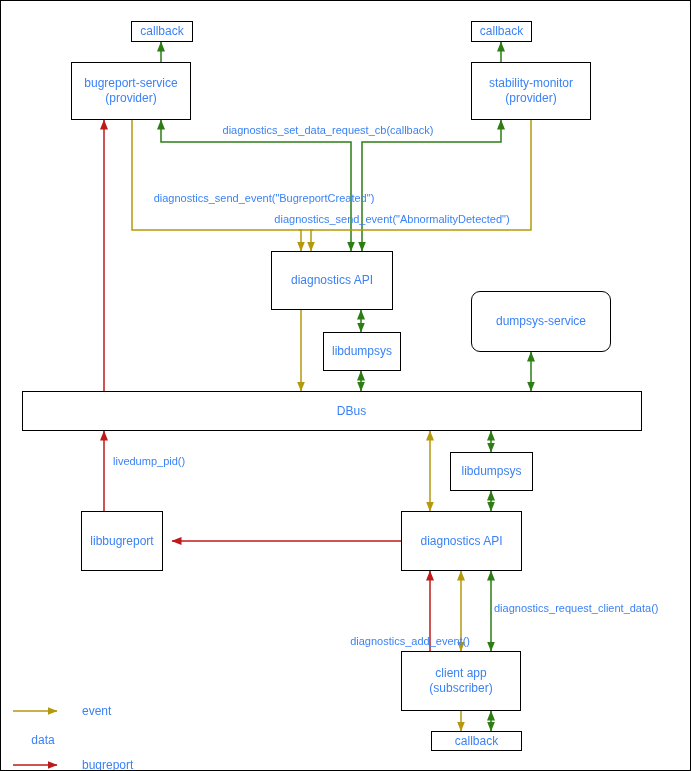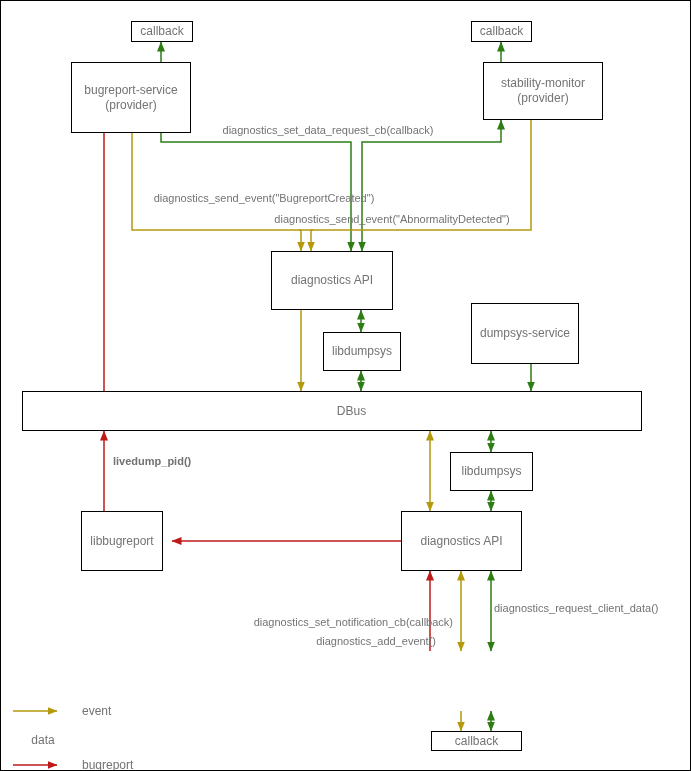--- a/index.html
+++ b/index.html
@@ -4,21 +4,21 @@
 <style>
   html, body { margin: 0; padding: 0; background: #fff; }
   #stage {
     position: relative;
     width: 691px;
     height: 771px;
     box-sizing: border-box;
     border: 1px solid #000;
     background: var(--background, #fff);
     font-family: "Liberation Sans", sans-serif;
-    color: #737373;
+    color: #3b82f6;
     overflow: hidden;
   }
   #edges {
     position: absolute;
     left: 0; top: 0;
     width: 691px; height: 771px;
   }
   .edge { fill: none; stroke-width: 1.5px; }
   .e-event     { stroke: var(--event, #b5990d); }
   .e-data      { stroke: var(--data, #2d7d14); }
@@ -100,81 +100,84 @@
     <path class="edge e-bugreport" d="M103,390 V119" marker-end="url(#ah-bug)"></path>
     <path class="edge e-bugreport" d="M103,510 V430" marker-end="url(#ah-bug)"></path>
     <path class="edge e-bugreport" d="M400,540 H171" marker-end="url(#ah-bug)"></path>
     <path class="edge e-bugreport" d="M429,650 V570" marker-end="url(#ah-bug)"></path>
   </svg>
 
   <div class="node" style="left:130px; top:20px; width:62px; height:21px;">
     <span>callback</span>
   </div>
 
-  <div class="node" style="left:70px; top:61px; width:120px; height:71px;">
+  <div class="node" style="left:70px; top:61px; width:120px; height:58px;">
     <span>bugreport-service</span>
     <span>(provider)</span>
   </div>
 
   <div class="node" style="left:470px; top:20px; width:61px; height:21px;">
     <span>callback</span>
   </div>
 
-  <div class="node" style="left:470px; top:61px; width:120px; height:58px;margin-left:12px;">
+  <div class="node" style="left:470px; top:61px; width:120px; height:58px;">
     <span>stability-monitor</span>
     <span>(provider)</span>
   </div>
 
   <div class="node" style="left:270px; top:250px; width:122px; height:59px;">
     <span>diagnostics API</span>
   </div>
 
   <div class="node" style="left:322px; top:331px; width:78px; height:39px;">
     <span>libdumpsys</span>
   </div>
 
-  <div class="node" style="left:470px; top:302px; width:108px; height:61px;">
+  <div class="node" style="left:470px; top:290px; width:140px; height:61px;border-radius:9px;">
     <span>dumpsys-service</span>
   </div>
 
   <div class="node" style="left:21px; top:390px; width:620px; height:40px;padding-left:39px;">
     <span>DBus</span>
   </div>
 
   <div class="node" style="left:449px; top:451px; width:83px; height:39px;">
     <span>libdumpsys</span>
   </div>
 
   <div class="node" style="left:80px; top:510px; width:82px; height:60px;">
     <span>libbugreport</span>
   </div>
 
   <div class="node" style="left:400px; top:510px; width:121px; height:60px;">
     <span>diagnostics API</span>
   </div>
 
+  <div class="node" style="left:400px; top:650px; width:120px; height:60px;">
+    <span>client app</span>
+    <span>(subscriber)</span>
+  </div>
 
   <div class="node" style="left:430px; top:730px; width:91px; height:20px;">
     <span>callback</span>
   </div>
 
   <div class="elabel center" style="left:192px; top:122px; width:270px;">diagnostics_set_data_request_cb(callback)</div>
 
   <div class="elabel center" style="left:128px; top:190px; width:270px;">diagnostics_send_event("BugreportCreated")</div>
 
   <div class="elabel center" style="left:256px; top:211px; width:270px;">diagnostics_send_event("AbnormalityDetected")</div>
 
-  <div class="elabel" style="left:112px; top:453px;font-weight:bold;">livedump_pid()</div>
+  <div class="elabel" style="left:112px; top:453px;">livedump_pid()</div>
 
 
   <div class="elabel" style="left:493px; top:600px;">diagnostics_request_client_data()</div>
 
-  <div class="elabel right" style="right:237px; top:614px;">diagnostics_set_notification_cb(callback)</div>
 
-  <div class="elabel right" style="right:254px; top:633px;">diagnostics_add_event()</div>
+  <div class="elabel right" style="right:220px; top:633px;">diagnostics_add_event()</div>
 
   <div id="legend">
     <div class="legend-row" style="top:0px;">
       <svg width="52" height="10">
         <path class="edge e-event" d="M1,5 H45" marker-end="url(#ah-event)"></path>
       </svg>
       <span class="legend-label">event</span>
     </div>
     <div class="legend-row" style="top:21px;flex-direction:column;">
       <svg width="52" height="10">

